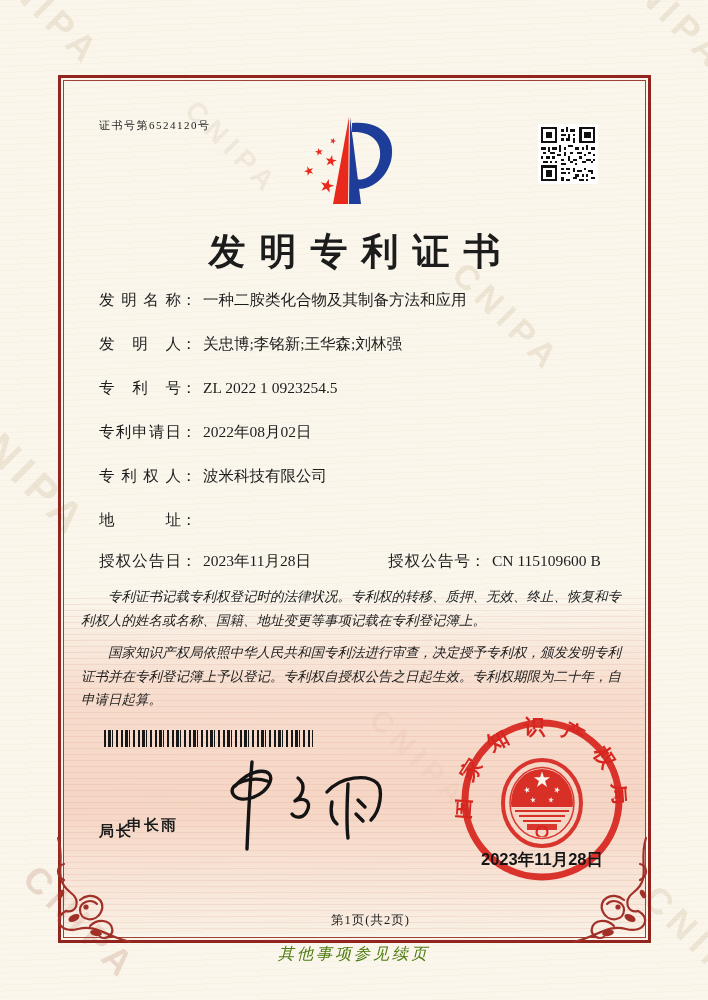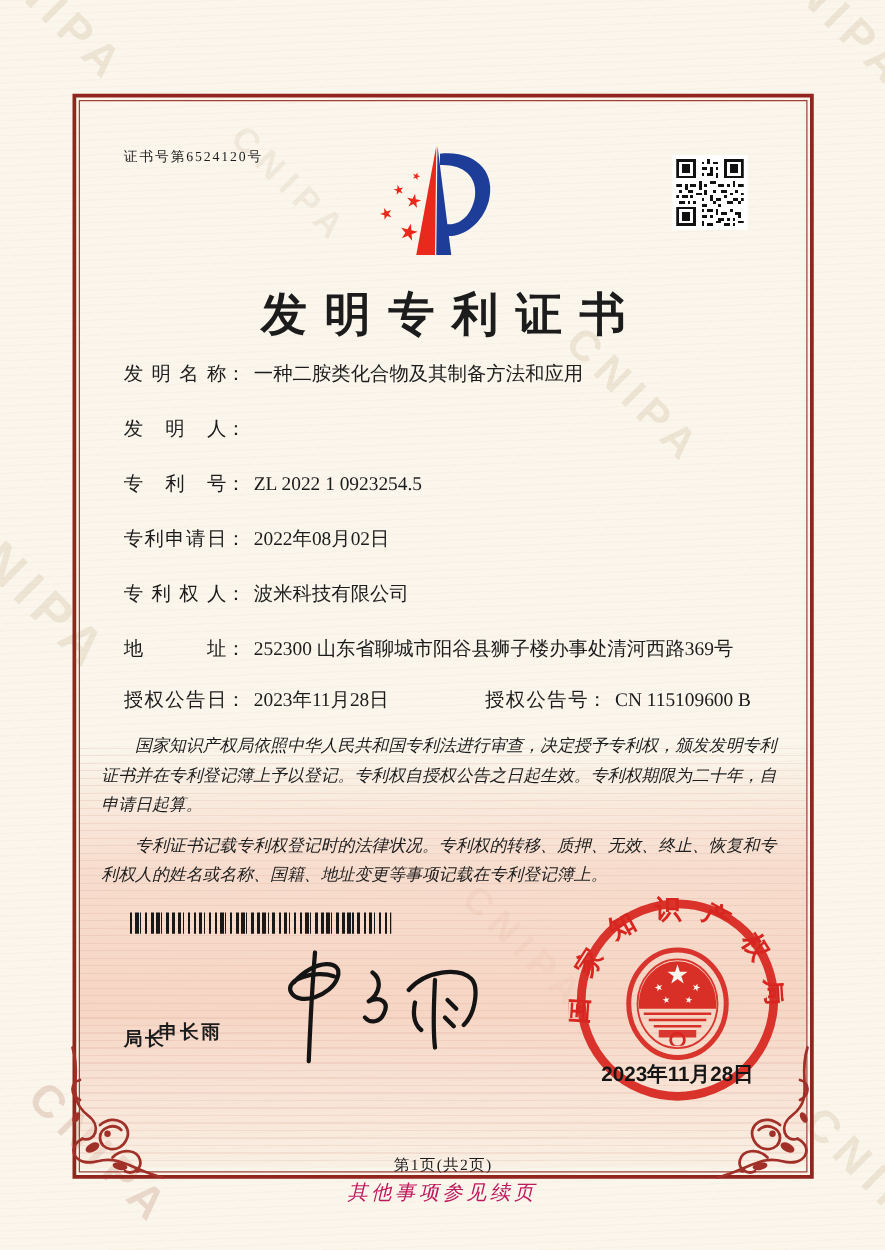--- a/index.html
+++ b/index.html
@@ -54,24 +54,24 @@
   .barcode{
     position:absolute;left:43px;top:652px;width:209px;height:17px;
     background:repeating-linear-gradient(90deg,
       #181818 0 2px,transparent 2px 4px,#181818 4px 7px,transparent 7px 8px,
       #181818 8px 9px,transparent 9px 12px,#181818 12px 14px,transparent 14px 17px);
   }
   .sig-title{position:absolute;left:38px;top:744px;font-family:"Liberation Sans",sans-serif;font-weight:bold;font-size:15px;letter-spacing:2px;}
   .sig-name{position:absolute;left:38px;top:738px;font-family:"Liberation Sans",sans-serif;font-weight:bold;font-size:15px;letter-spacing:2px;margin-left:28px;}
   .sig-svg{position:absolute;left:138px;top:678px;}
   .seal{position:absolute;left:394px;top:636px;}
-  .pagenum{position:absolute;left:0;top:834px;width:100%;text-align:center;font-size:12.5px;letter-spacing:1px;margin-top:12px;}
+  .pagenum{position:absolute;left:16px;top:834px;width:100%;text-align:center;font-size:12.5px;letter-spacing:1px;}
   .footer-note{
     position:absolute;left:0;top:944px;width:100%;text-align:center;z-index:3;
-    font-size:16px;font-style:italic;letter-spacing:3px;color:#be185d;
+    font-size:16px;font-style:italic;letter-spacing:3px;color:#4d7c0f;
   }
   .orn{position:absolute;z-index:4;pointer-events:none;}
   .orn-br{transform:scaleX(-1);}
 </style>
 </head>
 <body>
 
 <div class="page">
 
   <span class="wm" style="left:-28px;top:-12px;font-size:36px;">CNIPA</span>
@@ -156,54 +156,54 @@
 
       <div class="fields">
         <div class="frow">
           <span class="flabel">发明名称</span>
           <span class="fcolon">：</span>
           <span class="fvalue">一种二胺类化合物及其制备方法和应用</span>
         </div>
         <div class="frow">
           <span class="flabel">发明人</span>
           <span class="fcolon">：</span>
+          <span class="fvalue">关忠博;李铭新;王华森;刘林强</span>
         </div>
         <div class="frow">
           <span class="flabel">专利号</span>
           <span class="fcolon">：</span>
           <span class="fvalue">ZL 2022 1 0923254.5</span>
         </div>
         <div class="frow">
           <span class="flabel">专利申请日</span>
           <span class="fcolon">：</span>
           <span class="fvalue">2022年08月02日</span>
         </div>
         <div class="frow">
           <span class="flabel">专利权人</span>
           <span class="fcolon">：</span>
           <span class="fvalue">波米科技有限公司</span>
         </div>
         <div class="frow frow-addr">
           <span class="flabel">地址</span>
           <span class="fcolon">：</span>
-          <span class="fvalue fvalue-wrap">252300 山东省聊城市阳谷县狮子楼办事处清河西路369号</span>
         </div>
         <div class="frow">
           <span class="flabel">授权公告日</span>
           <span class="fcolon">：</span>
           <span class="fvalue fvalue-fixed">2023年11月28日</span>
           <span class="flabel">授权公告号</span>
           <span class="fcolon">：</span>
           <span class="fvalue">CN 115109600 B</span>
         </div>
       </div>
 
       <div class="paras">
+        <p>专利证书记载专利权登记时的法律状况。专利权的转移、质押、无效、终止、恢复和专利权人的姓名或名称、国籍、地址变更等事项记载在专利登记簿上。</p>
         <p>国家知识产权局依照中华人民共和国专利法进行审查，决定授予专利权，颁发发明专利证书并在专利登记簿上予以登记。专利权自授权公告之日起生效。专利权期限为二十年，自申请日起算。</p>
-        <p>专利证书记载专利权登记时的法律状况。专利权的转移、质押、无效、终止、恢复和专利权人的姓名或名称、国籍、地址变更等事项记载在专利登记簿上。</p>
       </div>
 
       <div class="barcode"></div>
 
       <div class="sig-title">局长</div>
       <div class="sig-name">申长雨</div>
 
       <svg class="sig-svg" width="200" height="100" viewBox="0 0 200 100">
         <g fill="none" stroke="#141414" stroke-width="3.4" stroke-linecap="round" stroke-linejoin="round">
           <path d="M36,30 C54,10 76,12 71,26 C66,41 40,49 34,38 C28,27 54,20 68,25"></path>

